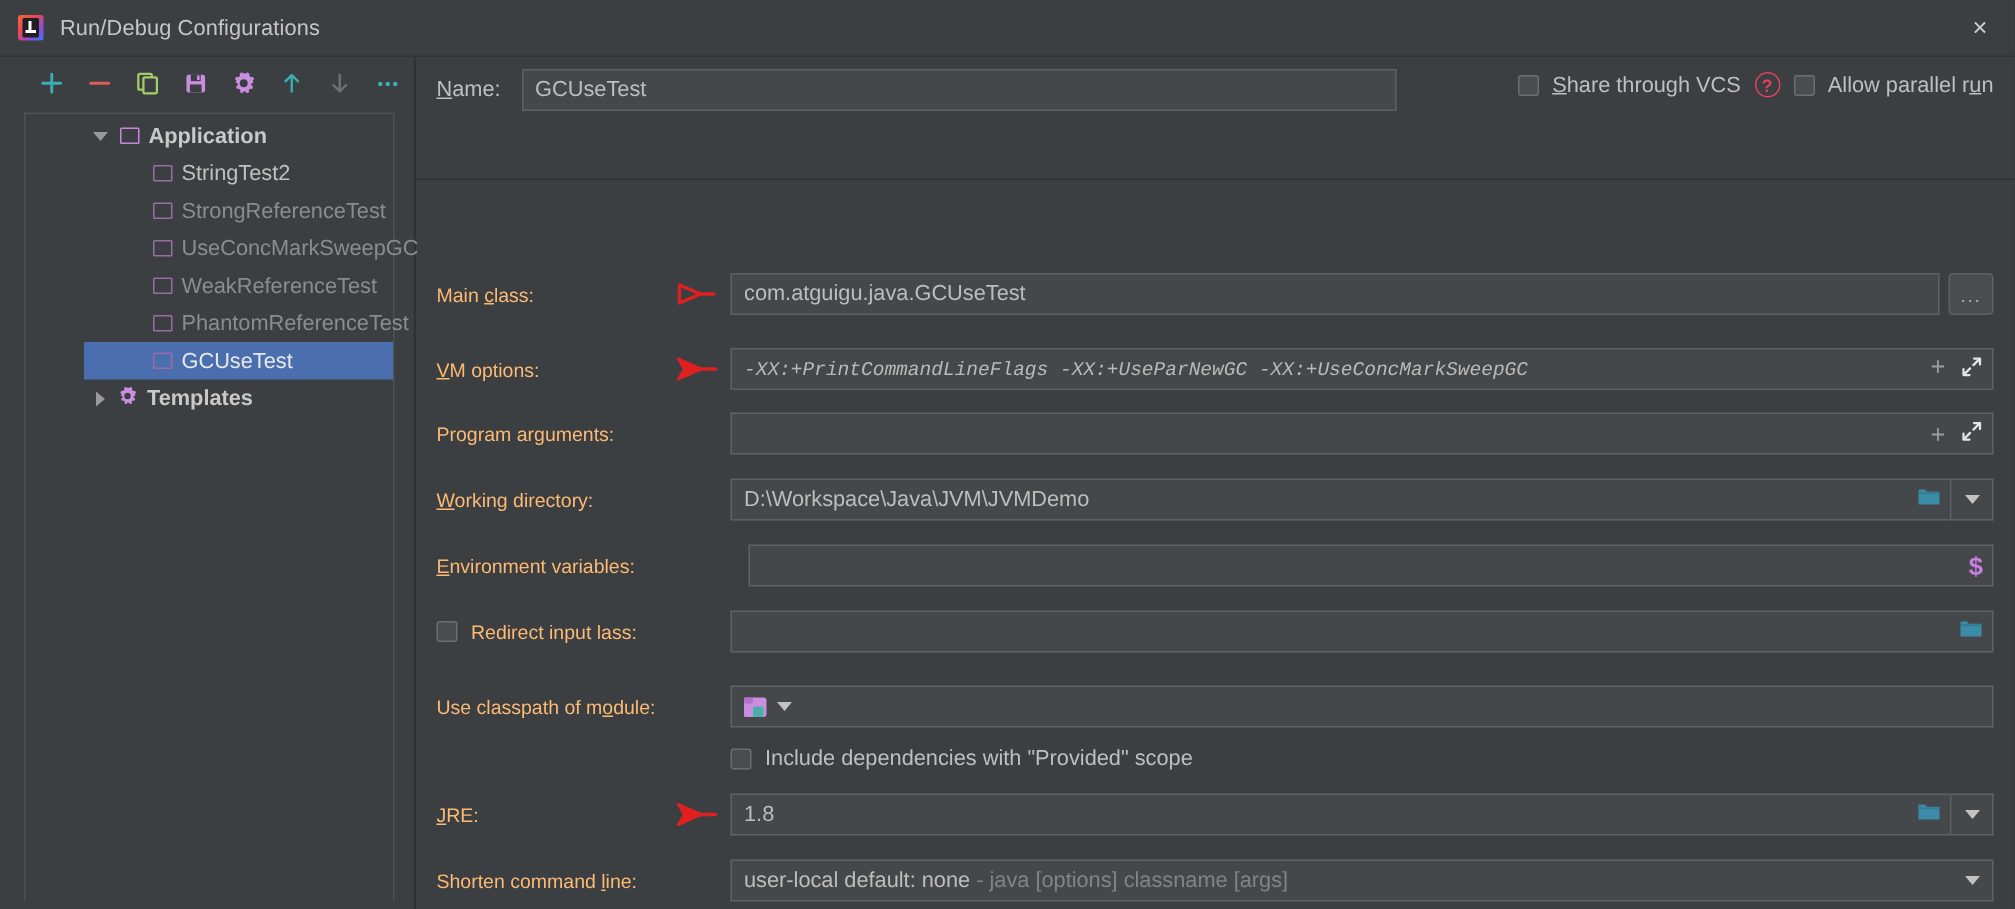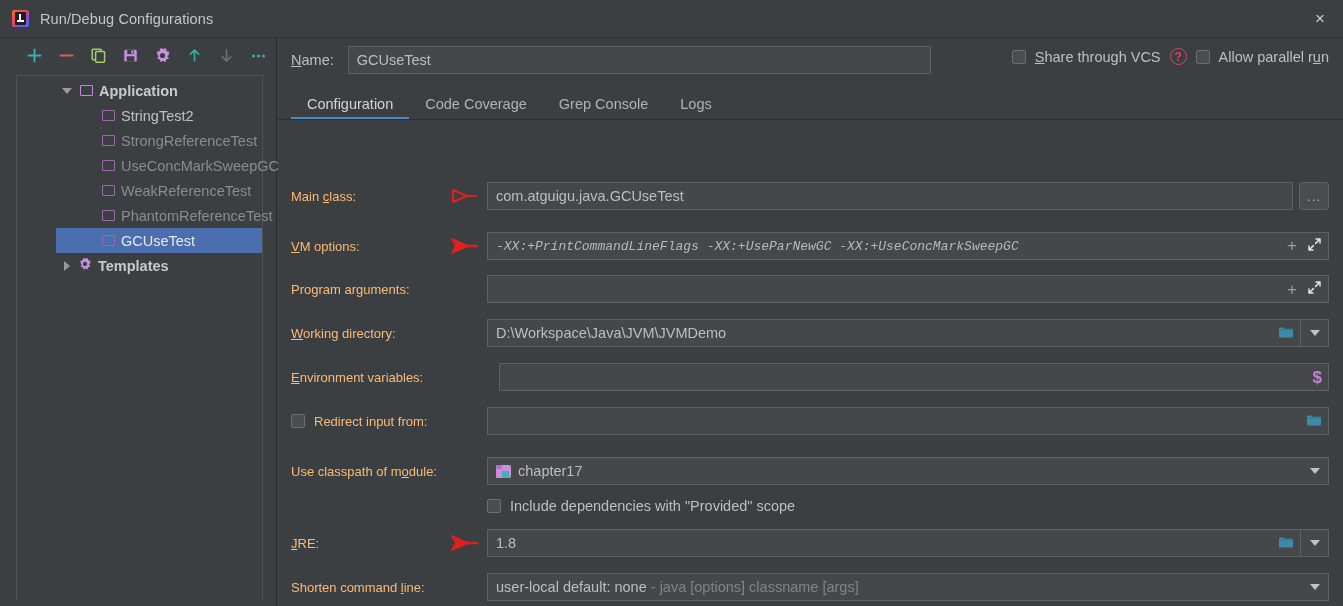--- a/index.html
+++ b/index.html
@@ -303,26 +303,20 @@
         </div>
         <div class="vcs-area">
           <span class="cb"></span>
           <span class="cb-lab"><span class="u">S</span>hare through VCS</span>
           <span class="help-icon">?</span>
           <span class="cb"></span>
           <span class="cb-lab">Allow parallel r<span class="u">u</span>n</span>
         </div>
       </div>
 
-      <div class="tabs">
-        <div class="tab active">Configuration</div>
-        <div class="tab">Code Coverage</div>
-        <div class="tab">Grep Console</div>
-        <div class="tab">Logs</div>
-      </div>
       <div class="tabs-line"></div>
 
       <div class="form">
 
         <div class="row" style="top:55px;">
           <span class="row-lbl">Main <span class="u">c</span>lass:</span>
           <div class="field">
             <span class="val">com.atguigu.java.GCUseTest</span>
           </div>
           <div class="btn-browse">...</div>
@@ -394,21 +388,21 @@
             <span class="val"></span>
             <span class="field-icons">
               <span class="dollar">$</span>
             </span>
           </div>
         </div>
 
         <div class="row" style="top:280px;">
           <span class="row-lbl" style="display:flex;align-items:center;gap:9px;">
             <span class="cb"></span>
-            <span>Redirect input from:</span>
+            <span>Redirect input lass:</span>
           </span>
           <div class="field">
             <span class="val"></span>
             <span class="field-icons">
               <span>
                 <svg width="16" height="14" viewBox="0 0 16 14">
                     <path d="M1 3.2a.8.8 0 01.8-.8h3.6l1.2 1.4h7.6a.8.8 0 01.8.8v7a.8.8 0 01-.8.8H1.8a.8.8 0 01-.8-.8z" fill="#3c8ba8"></path>
                     <path d="M1 5.4h14v-1H1z" fill="#2e7b96"></path>
                   </svg>
               </span>
@@ -417,21 +411,20 @@
         </div>
 
         <div class="row" style="top:330px;">
           <span class="row-lbl">Use classpath of m<span class="u">o</span>dule:</span>
           <div class="combo">
             <span class="mod-icon">
                 <span class="f1"></span>
                 <span class="f2"></span>
                 <span class="f3"></span>
               </span>
-            <span class="val">chapter17</span>
             <span class="chev"></span>
           </div>
         </div>
 
         <div class="cb-row" style="left:210px; top:372px;">
           <span class="cb"></span>
           <span class="cb-lab">Include dependencies with "Provided" scope</span>
         </div>
 
         <div class="row" style="top:402px;">

